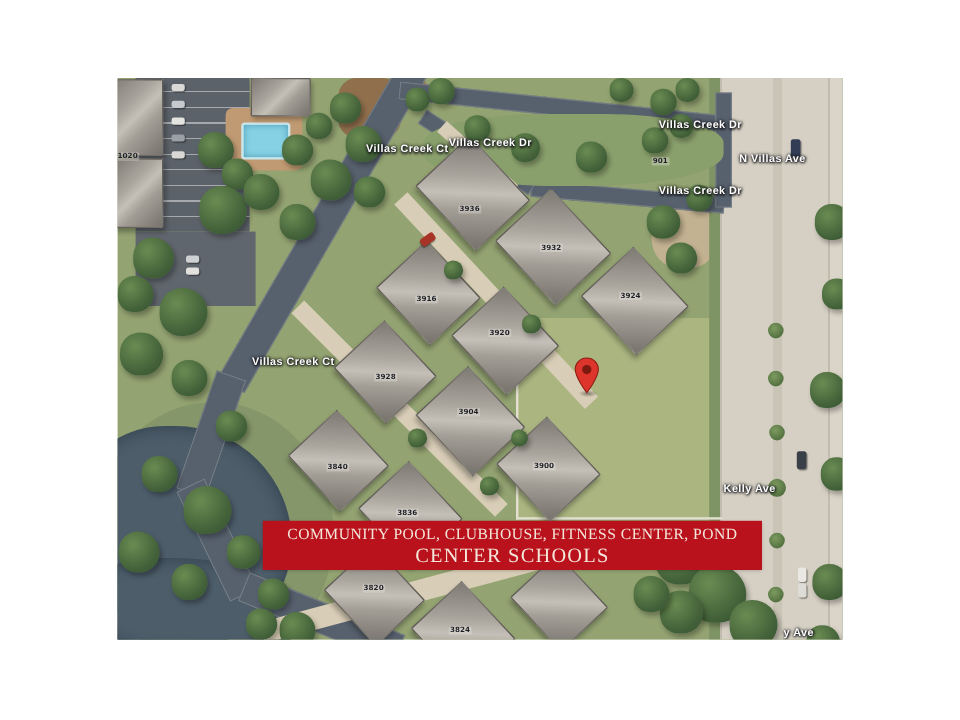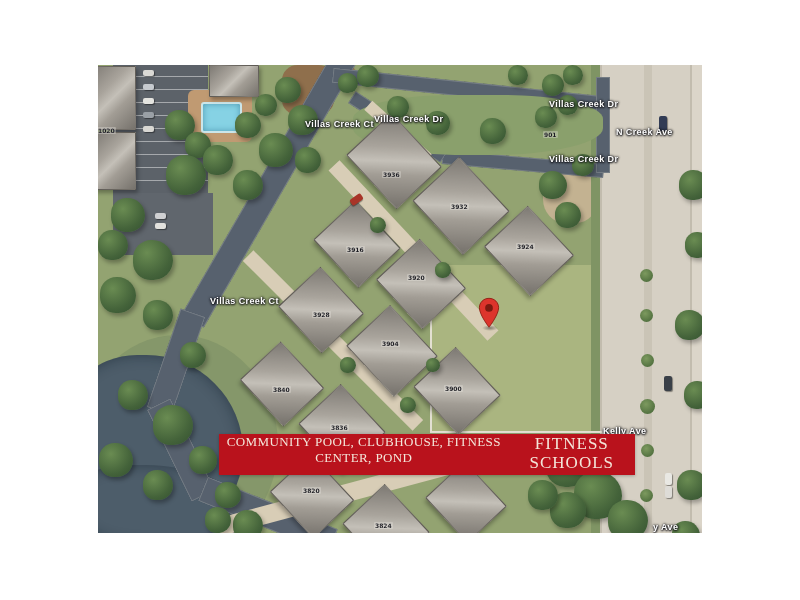--- a/index.html
+++ b/index.html
@@ -42,21 +42,21 @@
      padding:0 1px;border-radius:1px;text-shadow:0 0 1px rgba(255,255,255,.6);}
 
   #pin{position:absolute;left:380px;top:232px;width:22px;height:32px;z-index:60;}
   #pin-shadow{position:absolute;left:384px;top:260px;width:16px;height:6px;z-index:59;
      background:radial-gradient(ellipse,rgba(0,0,0,.4),rgba(0,0,0,0) 70%);border-radius:50%;}
 
   
   #banner{position:absolute;left:219px;top:434px;width:416px;height:41px;z-index:100;
      background:#b9121c;color:#f4e6da;text-align:center;
      font-family:"Liberation Serif",serif;
-     display:flex;flex-direction:row;justify-content:center;
+     display:flex;flex-direction:column;justify-content:center;
      box-shadow:0 1px 3px rgba(0,0,0,.25);}
   #banner .l1{font-size:13px;letter-spacing:.4px;line-height:16px;}
   #banner .l2{font-size:17px;letter-spacing:1px;line-height:19px;}
 </style>
 </head>
 <body>
 
 <div id="stage">
 
   <div id="map">
@@ -181,38 +181,38 @@
       <div class="d car" style="left: 57px; top: 158px; width: 11px; height: 6px; background: rgb(226, 225, 221);"></div>
       <div class="d car" style="left: 255px; top: 128px; width: 7px; height: 13px; transform: rotate(55deg); background: rgb(168, 52, 40);"></div>
       <div class="d car" style="left: 561px; top: 51px; width: 8px; height: 15px; background: rgb(50, 60, 85);"></div>
       <div class="d car" style="left: 566px; top: 311px; width: 8px; height: 15px; background: rgb(58, 64, 72);"></div>
       <div class="d car" style="left: 567px; top: 408px; width: 7px; height: 12px; background: rgb(233, 232, 227);"></div>
       <div class="d car" style="left: 567px; top: 421px; width: 7px; height: 12px; background: rgb(222, 220, 215);"></div>
       <div class="slabel" style="left: 207px; top: 54px;">Villas Creek Ct</div>
       <div class="slabel" style="left: 276px; top: 49px;">Villas Creek Dr</div>
       <div class="slabel" style="left: 451px; top: 34px;">Villas Creek Dr</div>
       <div class="slabel" style="left: 451px; top: 89px;">Villas Creek Dr</div>
-      <div class="slabel" style="left: 518px; top: 62px;">N Creek Ave</div>
+      <div class="slabel" style="left: 518px; top: 62px;">N Villas Ave</div>
       <div class="slabel" style="left: 112px; top: 231px;">Villas Creek Ct</div>
-      <div class="slabel" style="left: 505px; top: 337px; margin-top: 24px;">Kelly Ave</div>
+      <div class="slabel" style="left: 505px; top: 337px;">Kelly Ave</div>
       <div class="slabel" style="left: 555px; top: 457px;">y Ave</div>
       <div class="hnum" style="left: -1px; top: 62px;">1020</div>
       <div class="hnum" style="left: 284px; top: 106px;">3936</div>
       <div class="hnum" style="left: 352px; top: 138px;">3932</div>
       <div class="hnum" style="left: 248px; top: 181px;">3916</div>
       <div class="hnum" style="left: 309px; top: 209px;">3920</div>
       <div class="hnum" style="left: 418px; top: 178px;">3924</div>
       <div class="hnum" style="left: 214px; top: 246px;">3928</div>
       <div class="hnum" style="left: 283px; top: 275px;">3904</div>
       <div class="hnum" style="left: 346px; top: 320px;">3900</div>
       <div class="hnum" style="left: 174px; top: 321px;">3840</div>
       <div class="hnum" style="left: 232px; top: 359px;">3836</div>
       <div class="hnum" style="left: 204px; top: 422px;">3820</div>
       <div class="hnum" style="left: 276px; top: 457px;">3824</div>
       <div class="hnum" style="left: 445px; top: 66px;">901</div>
     </div>
 
   <div id="banner">
     <div class="l1">COMMUNITY POOL, CLUBHOUSE, FITNESS CENTER, POND</div>
-    <div class="l2">FITNESS SCHOOLS</div>
+    <div class="l2">CENTER SCHOOLS</div>
   </div>
 
 </div>
 
 </body></html>

